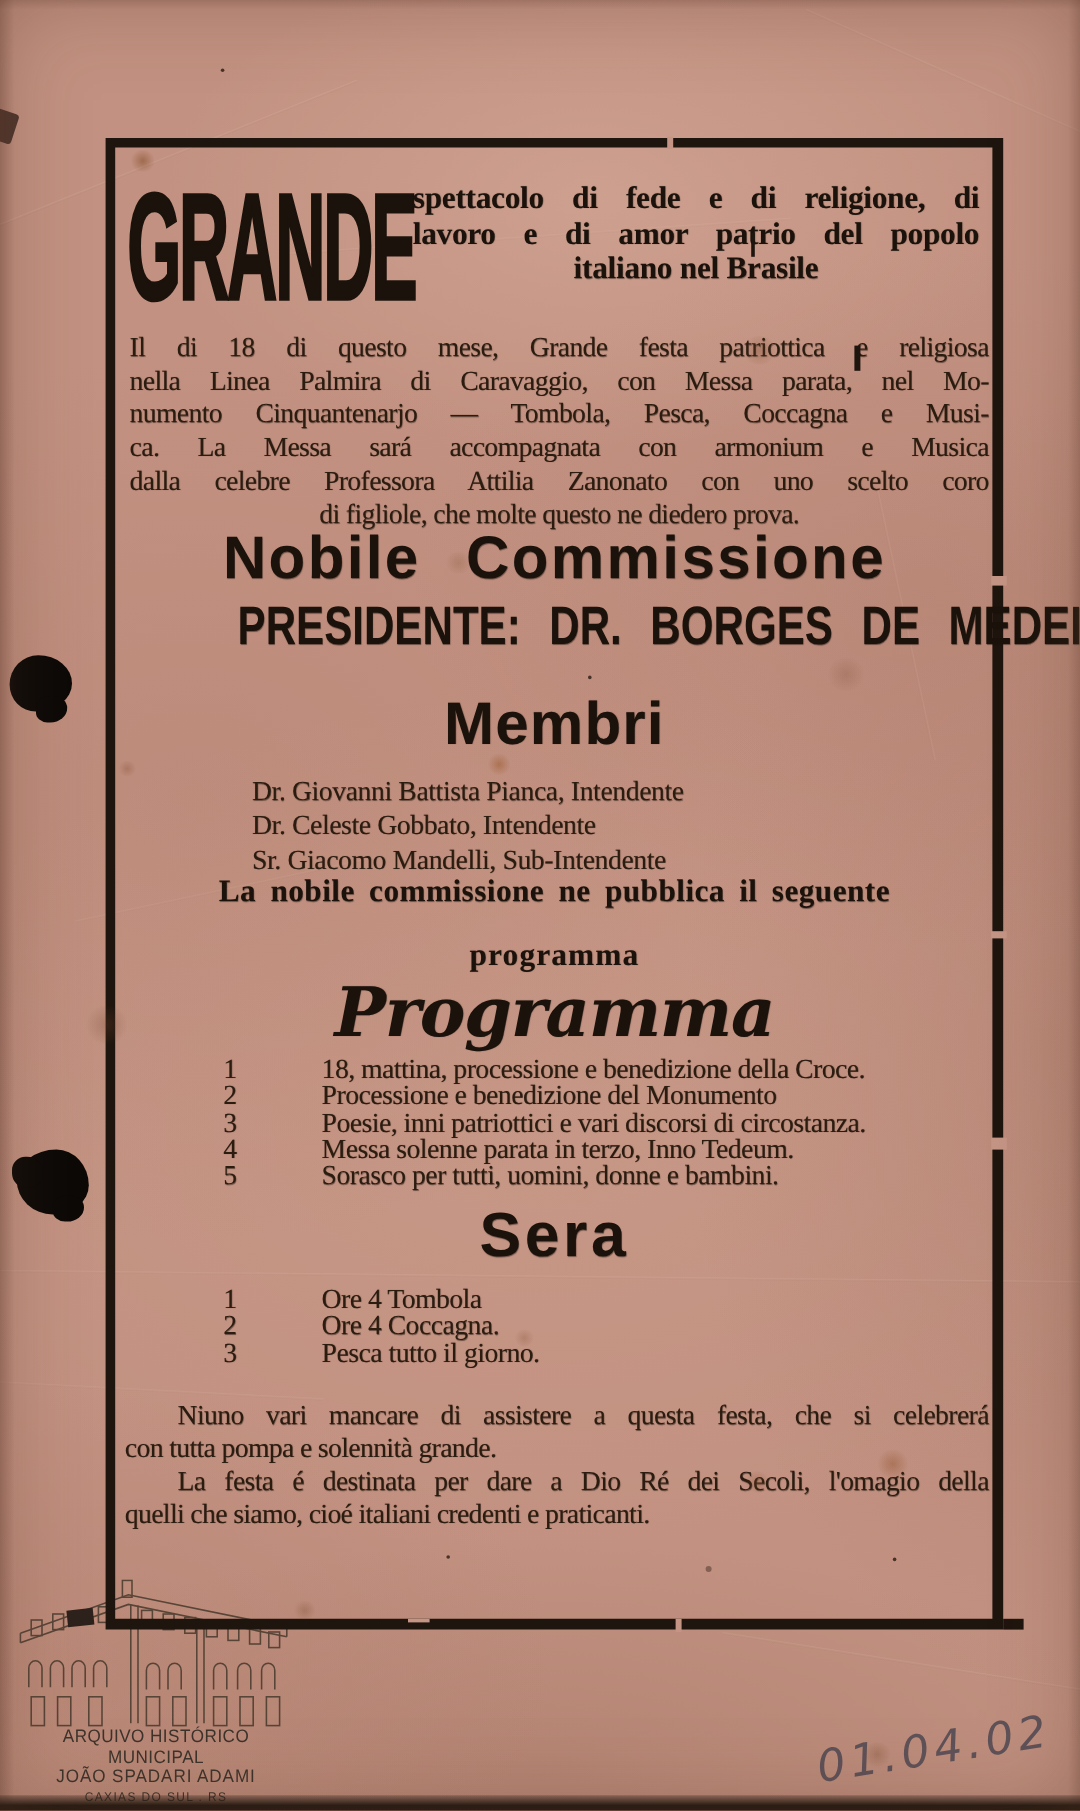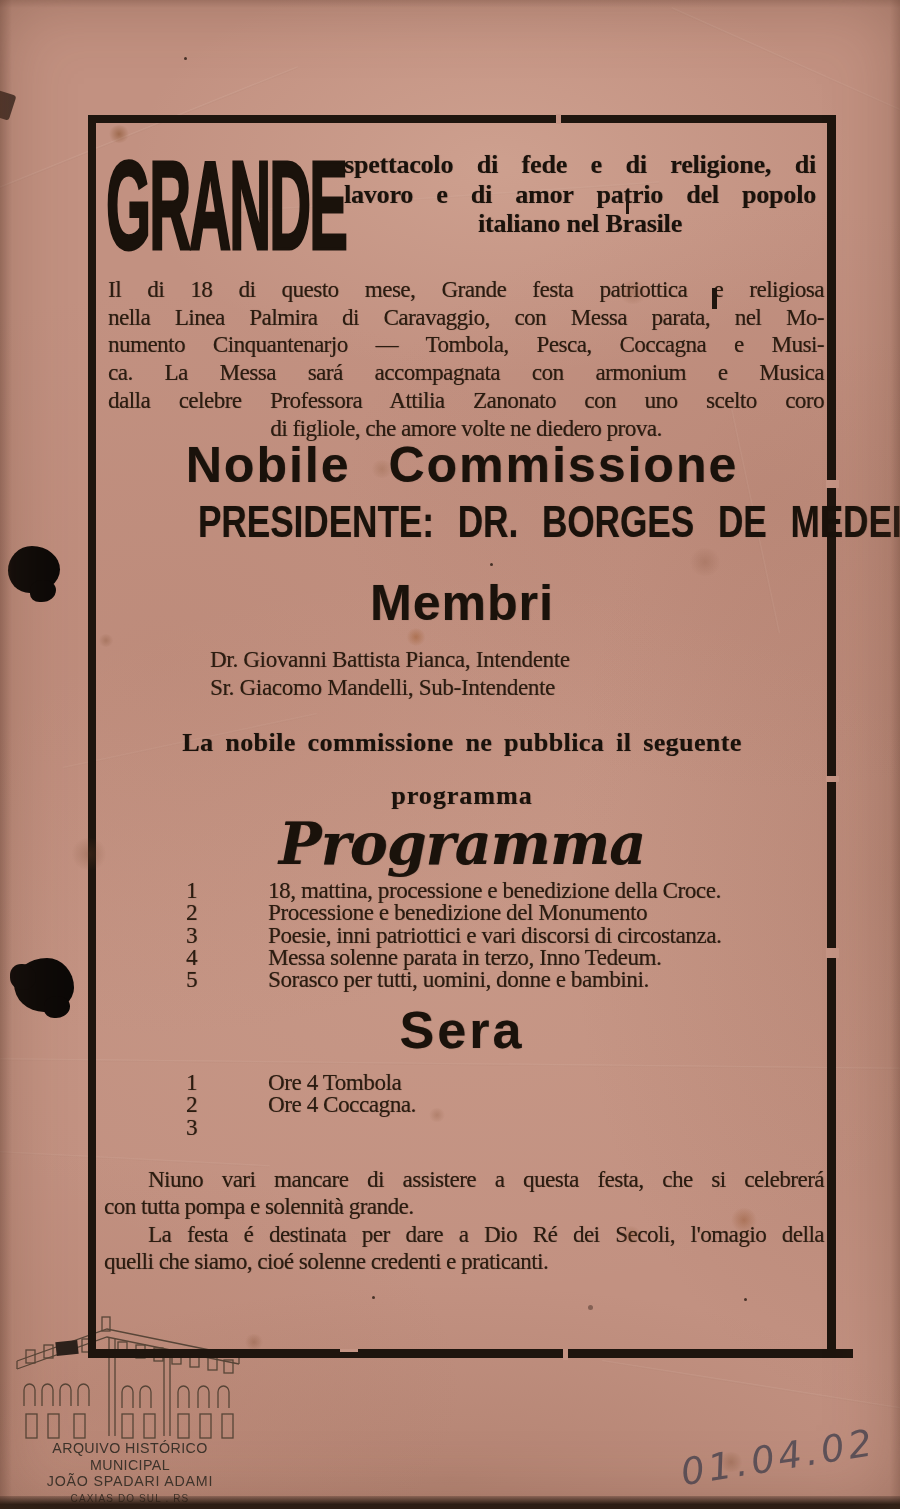--- a/index.html
+++ b/index.html
@@ -158,32 +158,33 @@
       <div class="ln j">lavoro e di amor patrio del popolo</div>
       <div class="ln c">italiano nel Brasile</div>
     </div>
 
   <div class="t intro para ink">
       <div class="ln j">Il di 18 di questo mese, Grande festa patriottica e religiosa</div>
       <div class="ln j">nella Linea Palmira di Caravaggio, con Messa parata, nel Mo-</div>
       <div class="ln j">numento Cinquantenarjo — Tombola, Pesca, Coccagna e Musi-</div>
       <div class="ln j">ca. La Messa sará accompagnata con armonium e Musica</div>
       <div class="ln j">dalla celebre Professora Attilia Zanonato con uno scelto coro</div>
-      <div class="ln c">di figliole, che amore volte ne diedero prova.</div>
+      <div class="ln c">di figliole, che molte questo ne diedero prova.</div>
     </div>
   <div class="artifact" style="left:712px;top:288px;width:5px;height:21px;"></div>
   <div class="artifact" style="left:626px;top:194px;width:3px;height:20px;"></div>
 
   <div class="t center-line nobile head">Nobile Commissione</div>
   <div class="t center-line presidente head">
     <span class="inner">PRESIDENTE: DR. BORGES DE MEDEIROS</span>
   </div>
   <div class="t center-line membri head">Membri</div>
   <div class="t members ink">
       <div class="ln l">Dr. Giovanni Battista Pianca, Intendente</div>
+      <div class="ln l">Dr. Celeste Gobbato, Intendente</div>
       <div class="ln l">Sr. Giacomo Mandelli, Sub-Intendente</div>
     </div>
   <div class="t center-line announce head">La nobile commissione ne pubblica il seguente</div>
   <div class="t center-line prog-small head">programma</div>
 
   <div class="t center-line prog-script head">Programma</div>
   <div class="t list list-program ink">
       <div class="prog-row">
         <span class="prog-num">1</span>
         <span class="prog-text">18, mattina, processione e benedizione della Croce.</span>
@@ -211,30 +212,31 @@
       <div class="prog-row">
         <span class="prog-num">1</span>
         <span class="prog-text">Ore 4 Tombola</span>
       </div>
       <div class="prog-row">
         <span class="prog-num">2</span>
         <span class="prog-text">Ore 4 Coccagna.</span>
       </div>
       <div class="prog-row">
         <span class="prog-num">3</span>
+        <span class="prog-text">Pesca tutto il giorno.</span>
       </div>
     </div>
 
   <div class="t closing1 para ink">
       <div class="ln j ind">Niuno vari mancare di assistere a questa festa, che si celebrerá</div>
       <div class="ln l">con tutta pompa e solennità grande.</div>
     </div>
   <div class="t closing2 para ink">
       <div class="ln j ind">La festa é destinata per dare a Dio Ré dei Secoli, l'omagio della</div>
-      <div class="ln l">quelli che siamo, cioé solenne credenti e praticanti.</div>
+      <div class="ln l">quelli che siamo, cioé italiani credenti e praticanti.</div>
     </div>
 
   <div class="t stamp-text">
     <div class="stamp-l1">ARQUIVO HISTÓRICO MUNICIPAL</div>
     <div class="stamp-l2">JOÃO SPADARI ADAMI</div>
     <div class="stamp-l3">CAXIAS DO SUL . RS</div>
   </div>
 
   <div class="t handwrite">01.04.02</div>
 

